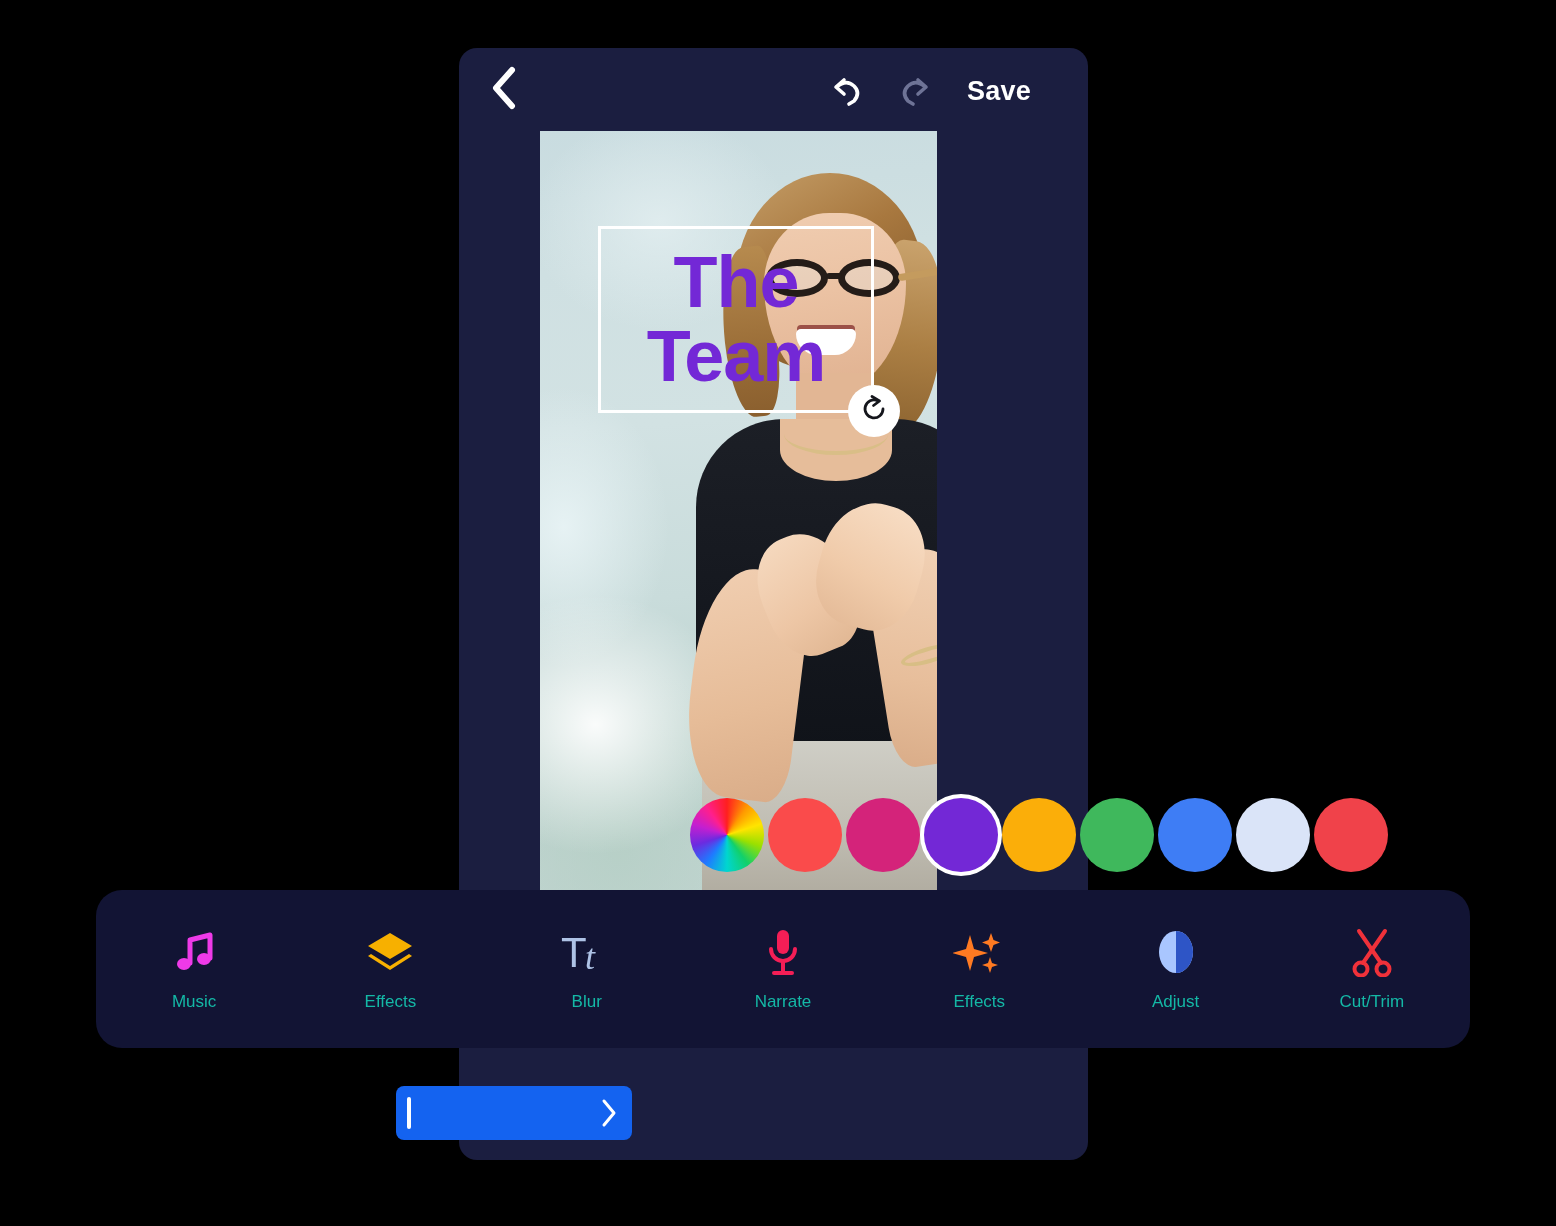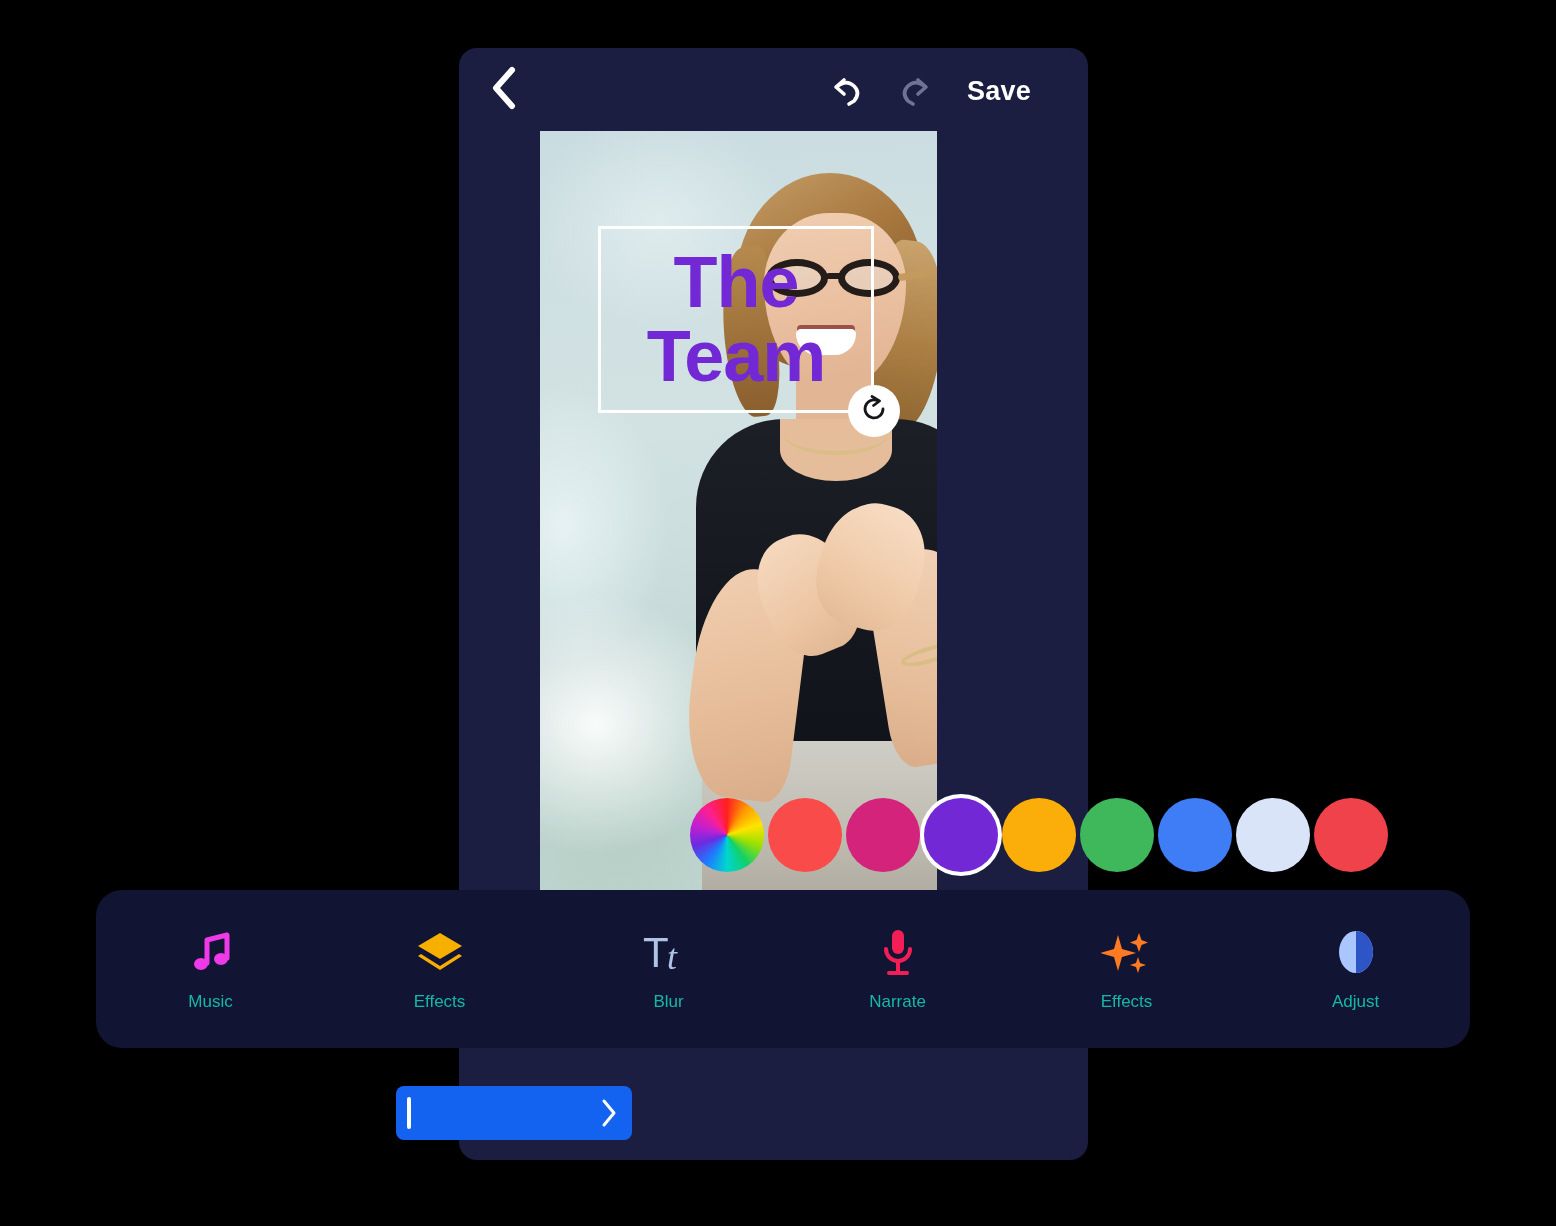--- a/index.html
+++ b/index.html
@@ -514,20 +514,31 @@
     <div class="tool">
       <span class="glyph">
         <svg width="46" height="50" viewBox="0 0 46 50">
           <ellipse cx="23" cy="25" rx="17" ry="21" fill="#A9C6FF"></ellipse>
           <path d="M23 4 A17 21 0 0 1 23 46 Z" fill="#2E55C6"></path>
         </svg>
       </span>
       <span class="tlabel">Adjust</span>
     </div>
 
+    <div class="tool">
+      <span class="glyph">
+        <svg width="48" height="50" viewBox="0 0 48 50">
+          <path d="M11 4 L33 36" stroke="#F0313A" stroke-width="4" stroke-linecap="round"></path>
+          <path d="M37 4 L15 36" stroke="#F0313A" stroke-width="4" stroke-linecap="round"></path>
+          <circle cx="13" cy="42" r="6.5" fill="none" stroke="#F0313A" stroke-width="4"></circle>
+          <circle cx="35" cy="42" r="6.5" fill="none" stroke="#F0313A" stroke-width="4"></circle>
+        </svg>
+      </span>
+      <span class="tlabel">Cut/Trim</span>
+    </div>
   </div>
 
   <div id="timeline">
     <div id="clip-handle-left"></div>
     <div id="clip-handle-right">
       <svg width="18" height="30" viewBox="0 0 18 30">
         <path d="M4 3 L14 15 L4 27" fill="none" stroke="#FFFFFF" stroke-width="3" stroke-linecap="round" stroke-linejoin="round"></path>
       </svg>
     </div>
   </div>

